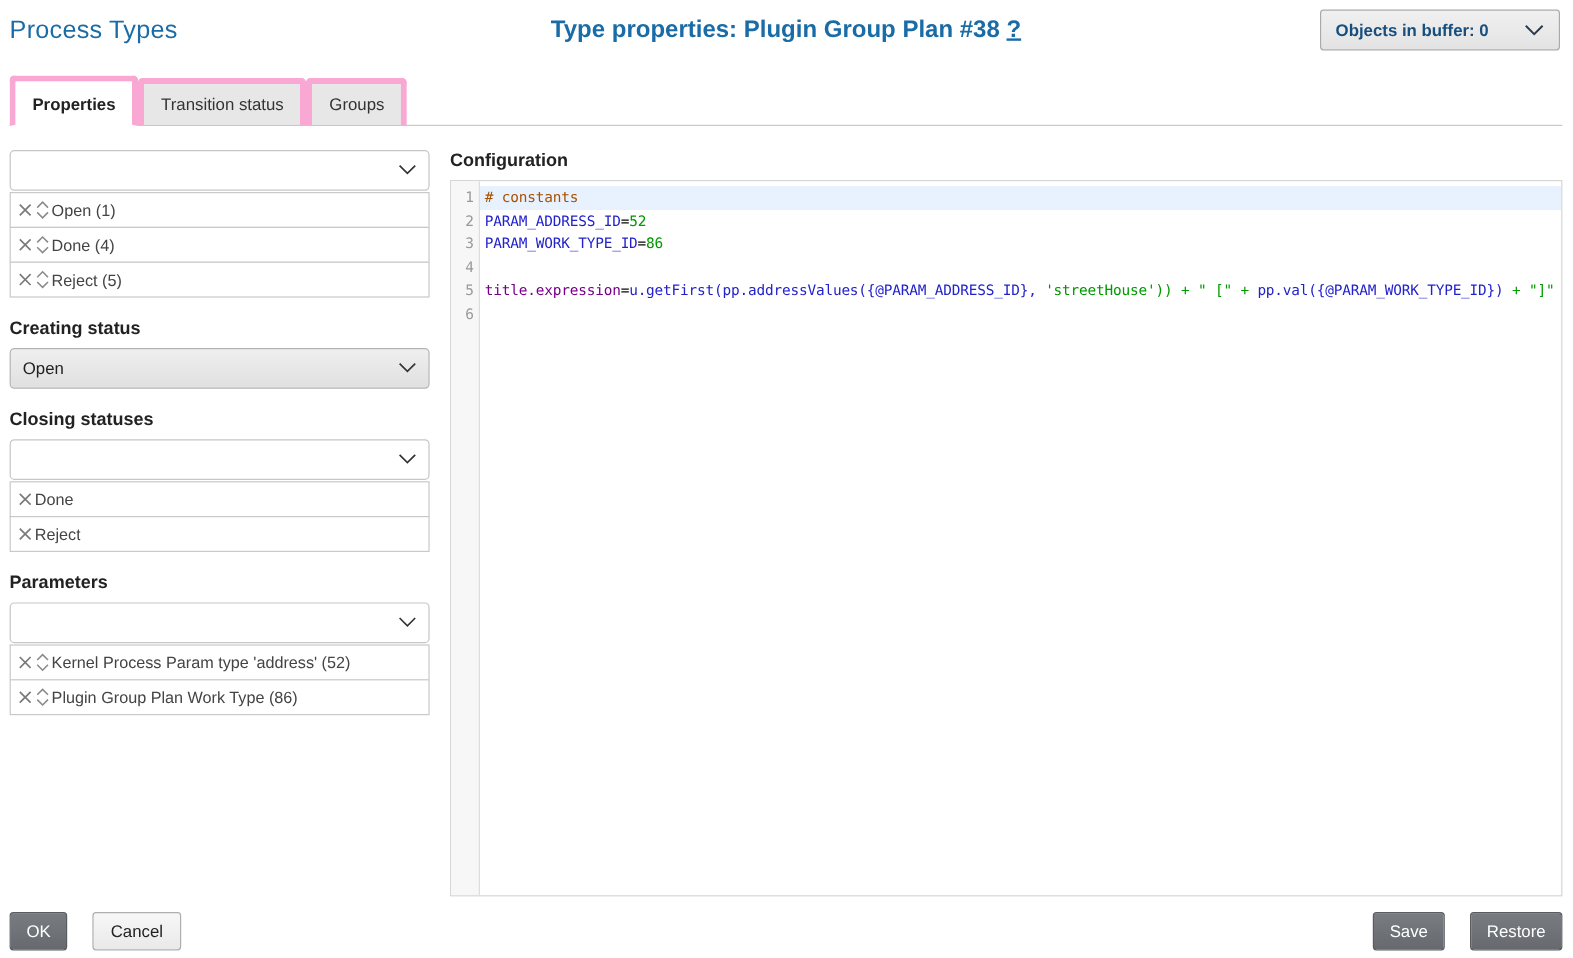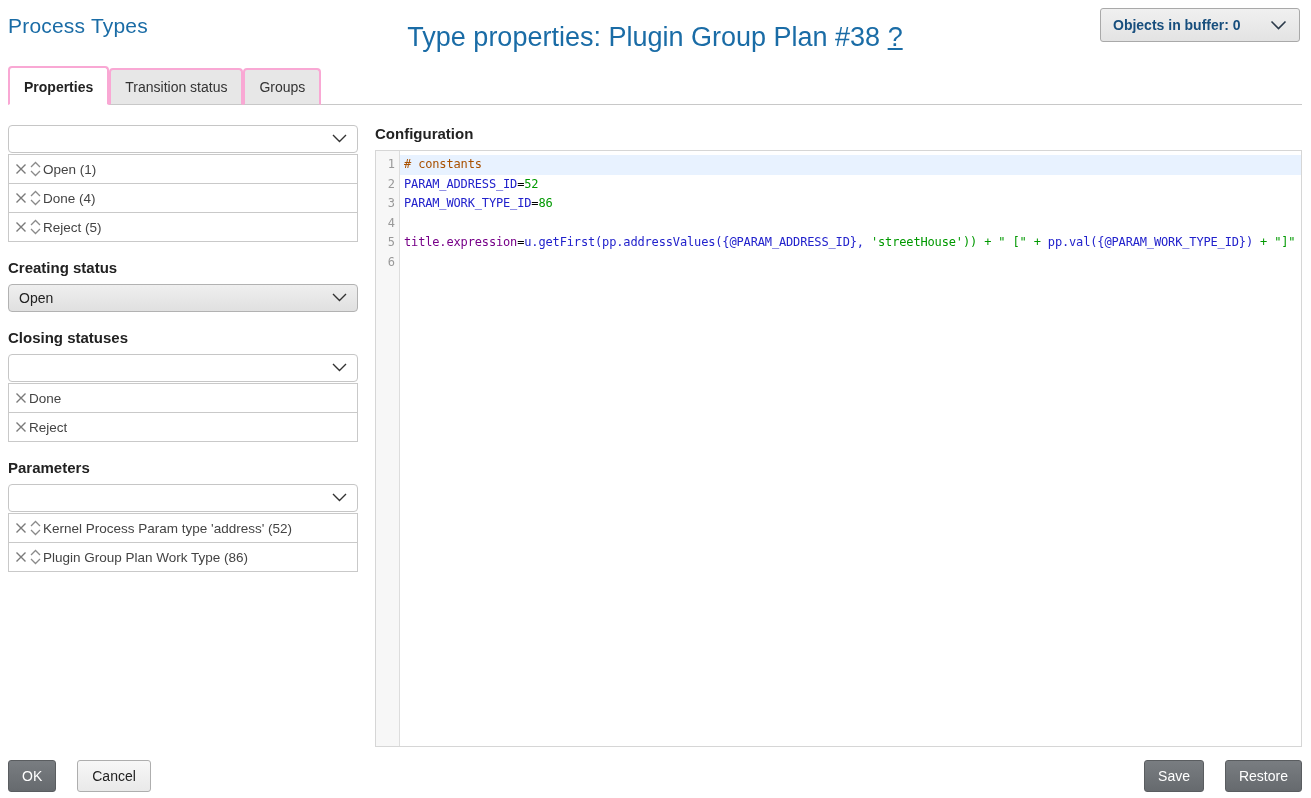--- a/index.html
+++ b/index.html
@@ -12,57 +12,57 @@
   }
 
   
   .header { position: relative; height: 50px; }
   .page-title {
     font-size: 21px; color: #1a6ca6; position: absolute; left: 0; top: 6px;
     font-weight: 400; letter-spacing: 0.2px;
   }
   .dialog-title {
     position: absolute; left: 50%; transform: translateX(-50%);
-    top: 14px; font-size: 27px; color: #1a6ca6; white-space: nowrap; font-weight: 400;
+    top: 6px; font-size: 20px; color: #1a6ca6; white-space: nowrap; font-weight: 700;
   }
   .dialog-title a { color: #1a6ca6; text-decoration: underline; cursor: pointer; }
   .buffer-btn {
     position: absolute; right: 2px; top: 0;
     width: 200px; height: 34px;
     background: linear-gradient(#f0f0f0, #e3e3e3);
     border: 1px solid #a9a9a9; border-radius: 3px;
     display: flex; align-items: center; padding: 0 12px;
     cursor: pointer;
   }
   .buffer-btn .lbl { font-size: 14px; font-weight: bold; color: #174e7d; }
   .buffer-btn .chev { margin-left: auto; display: flex; }
 
   
   .tabbar { margin-top: 8px; border-bottom: 1px solid #c8c8c8; display: flex; align-items: flex-end; height: 39px; }
   .tab {
-    background: #e7e7e7; border: 2px solid #f9a8d4; border-bottom: none;
+    background: #e7e7e7; border: 5px solid #f9a8d4; border-bottom: none;
     border-radius: 4px 4px 0 0; padding: 9px 14px 9px 14px;
     font-size: 14px; color: #333; cursor: pointer; margin-bottom: -1px;
     border-bottom: 1px solid #c8c8c8;
   }
   .tab.active {
     background: #fff; font-weight: bold; color: #222;
     border-bottom: 1px solid #fff; padding-top: 11px;
   }
 
   
   .main { display: flex; margin-top: 20px; align-items: flex-start; }
   .left-col { width: 350px; flex: none; }
   .right-col { flex: 1; margin-left: 17px; min-width: 0; }
 
   .section-label { font-size: 15px; font-weight: bold; color: #222; margin-bottom: 8px; }
   .section { margin-bottom: 17px; }
 
   .combo {
-    height: 28px; border: 1px solid #c6c6c6; border-radius: 4px; background: #fff;
+    height: 34px; border: 1px solid #c6c6c6; border-radius: 4px; background: #fff;
     display: flex; align-items: center; padding: 0 10px; cursor: pointer;
     position: relative;
   }
   .combo .chev { margin-left: auto; display: flex; }
   .combo.filled {
     background: linear-gradient(#efefef, #e0e0e0);
     border-color: #b2b2b2;
   }
   .combo .val { font-size: 14px; color: #222; }
 

